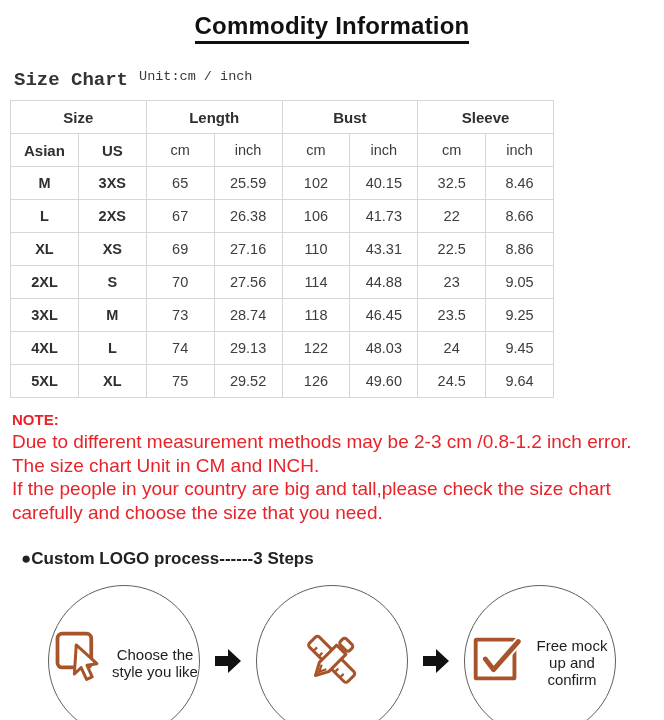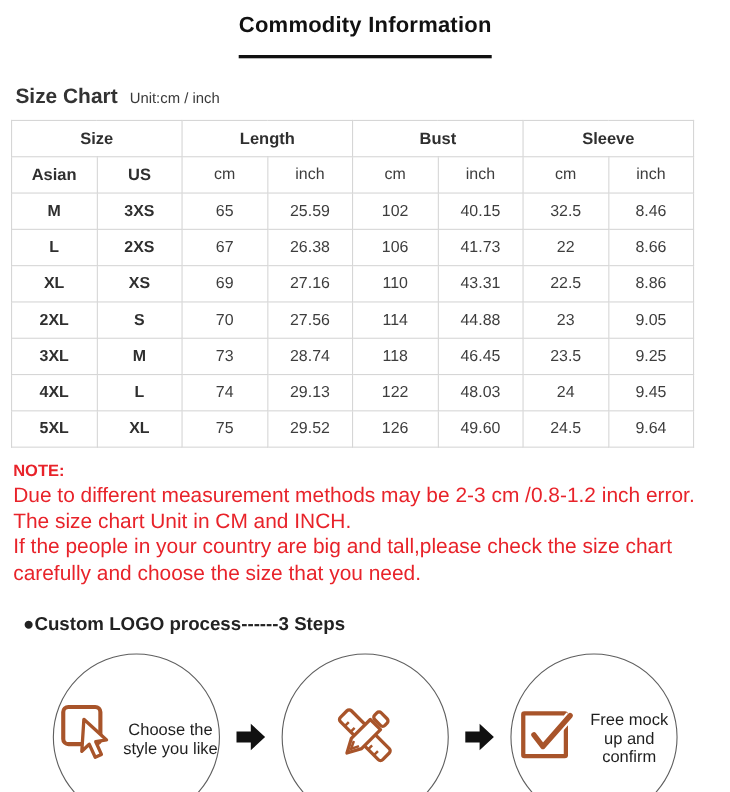--- a/index.html
+++ b/index.html
@@ -3,28 +3,28 @@
 <meta charset="utf-8">
 <style>
   * { margin:0; padding:0; box-sizing:border-box; }
   html,body { background:#fff; }
   body {
     width:664px; height:720px; overflow:hidden;
     font-family:"Liberation Sans", sans-serif; color:#333;
   }
   .title-wrap { text-align:center; margin-top:12px; }
   .page-title {
-    display:inline-block; font-size:20px; font-weight:bold; color:#111;
-    border-bottom:3px solid #111; padding-bottom:15px; letter-spacing:.2px;
-  }
-  .chart-head { display:flex; align-items:center; gap:11px; margin:25px 0 9px 14px; }
+    display:inline-block; font-size:24px; font-weight:bold; color:#111;
+    border-bottom:3px solid #111; padding-bottom:1px; letter-spacing:.2px;
+  }
+  .chart-head { display:flex; align-items:flex-start; gap:11px; margin:25px 0 9px 14px;font-family:Liberation Mono, monospace; }
   .chart-title { font-size:19px; font-weight:bold; color:#333; }
   .chart-unit { font-size:13.5px; color:#3a3a3a; }
 
-  table { border-collapse:collapse; margin:0 10px; width:621px; table-layout:fixed; }
+  table { border-collapse:collapse; margin:0 10px; width:544px; table-layout:fixed; }
   th, td {
     border:1px solid #d6d6d6; text-align:center; height:33px;
     font-size:14.5px; color:#3d3d3d; font-weight:normal; padding:0 2px;
   }
   th.group, th.sub-bold { font-weight:bold; font-size:15px; color:#2f2f2f; }
   td.size-col { font-weight:bold; color:#2f2f2f; }
 
   .note { margin:13px 12px 0 12px; color:var(--note-color,#e8232a); }
   .note-label { font-weight:bold; font-size:15px; margin-bottom:2px; }
   .note-line { font-size:19px; line-height:1.24; }

